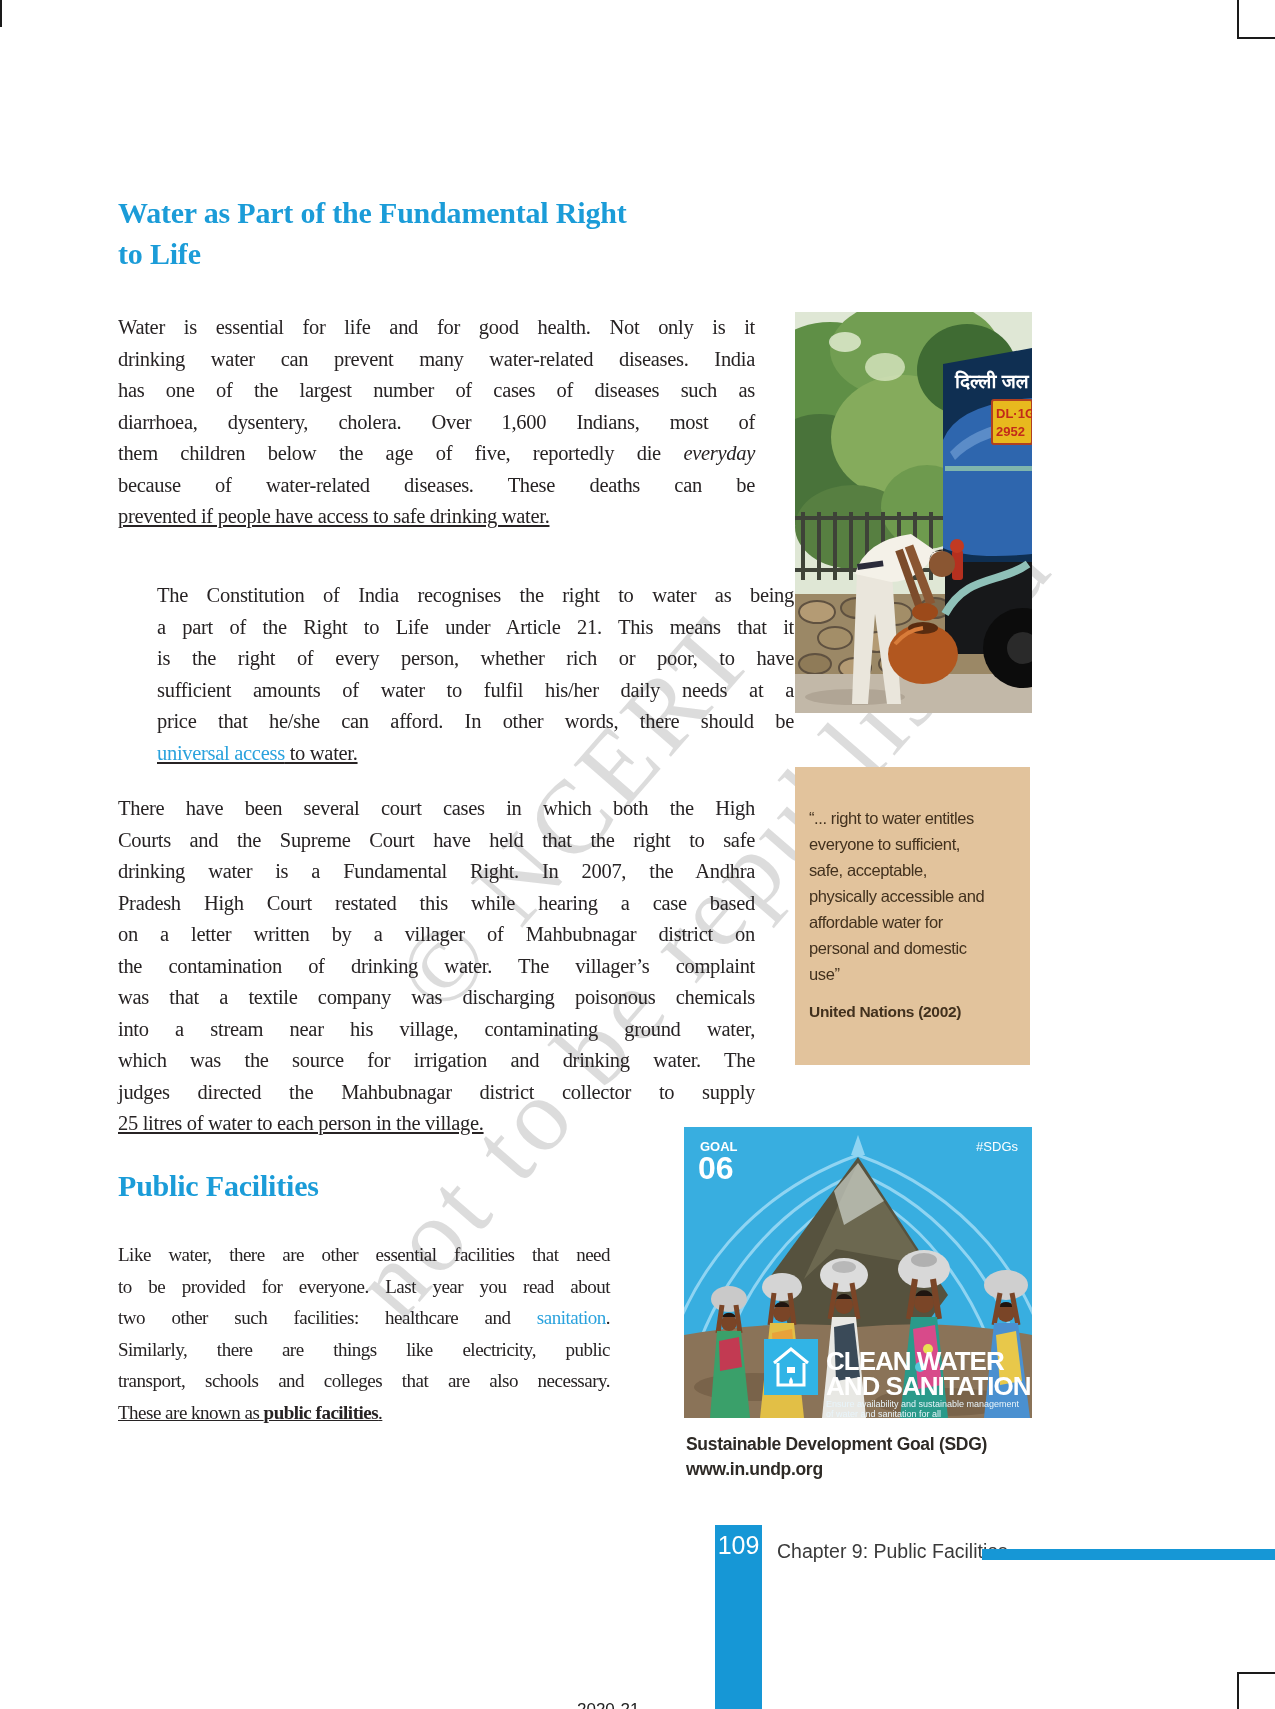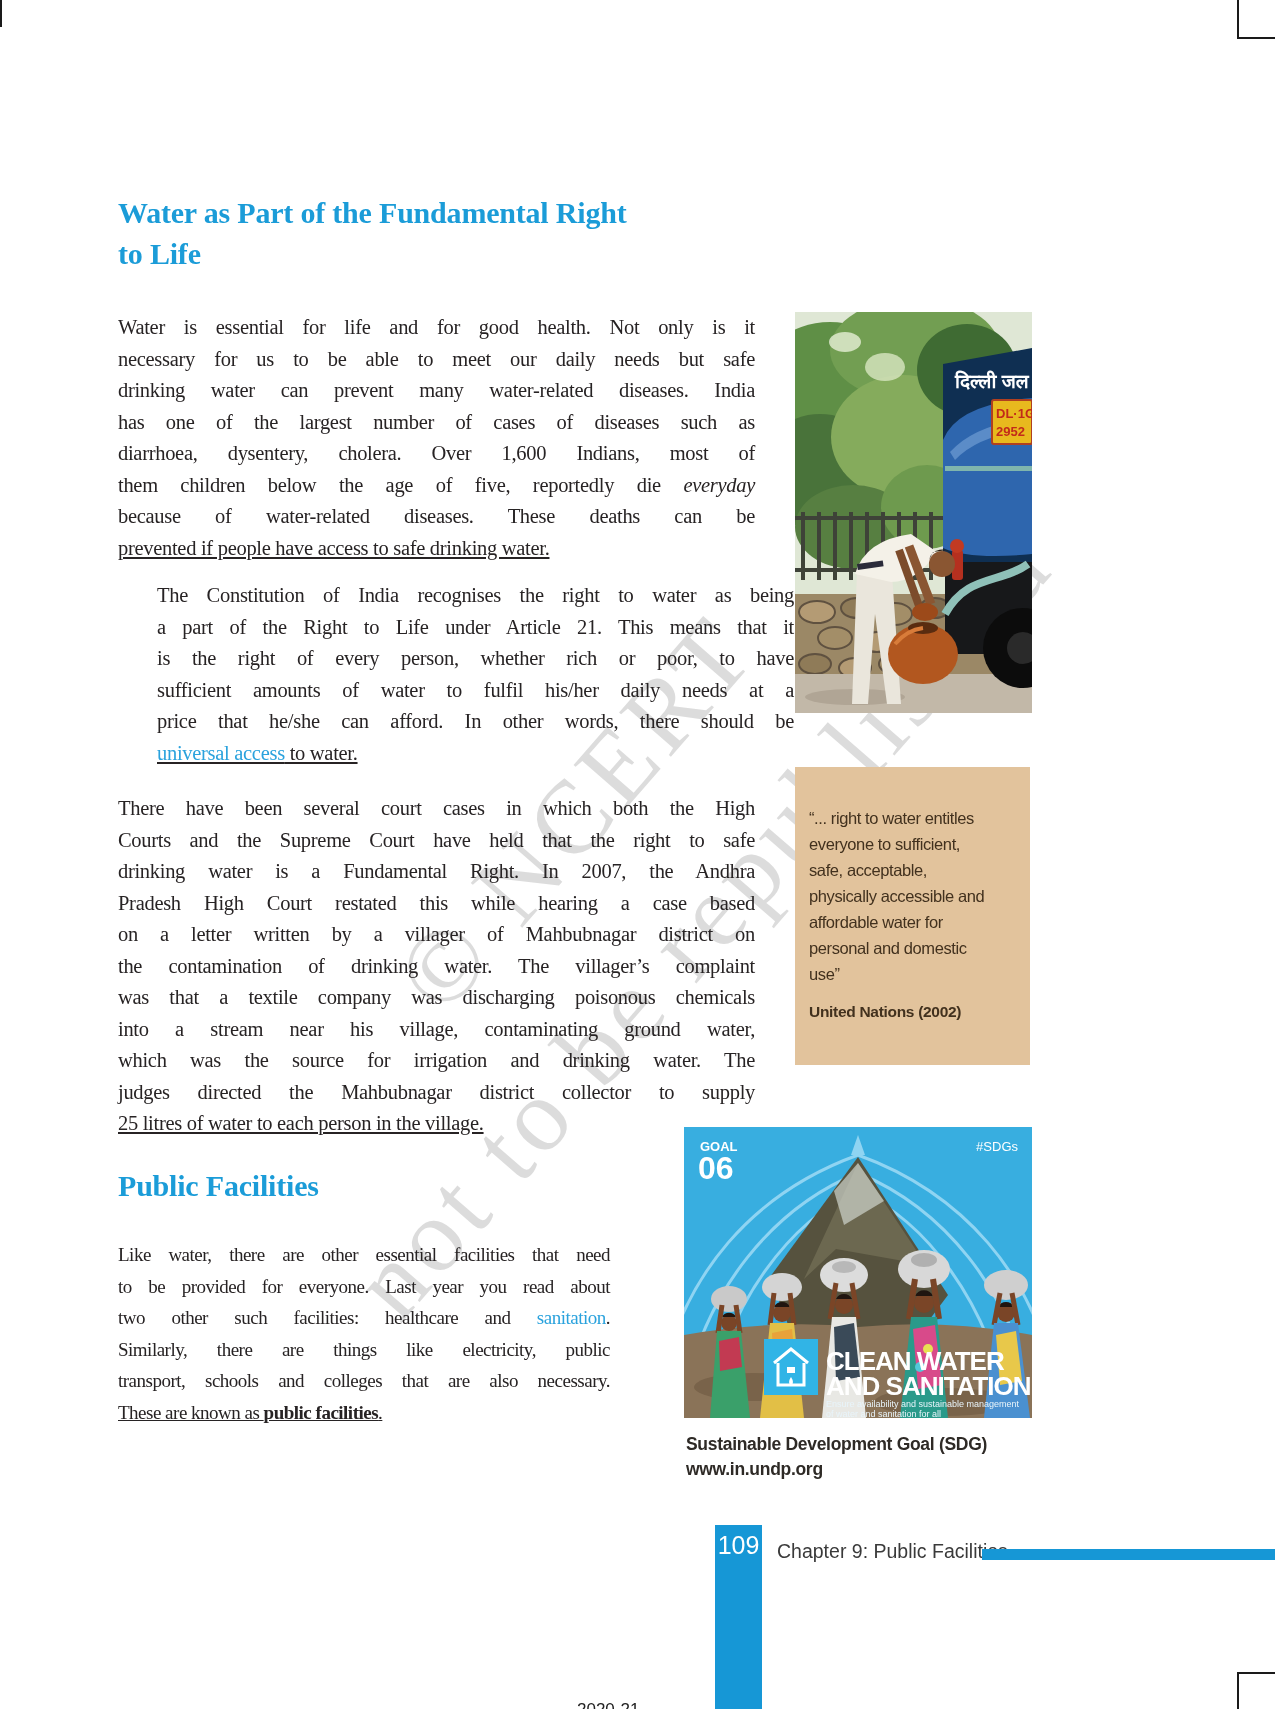--- a/index.html
+++ b/index.html
@@ -80,21 +80,20 @@
 <div class="abs mark m-br-h content"></div>
 
 <div class="abs h1 content">
     <div>Water as Part of the Fundamental Right</div>
     <div>to Life</div>
   </div>
 <div class="abs h2 content">Public Facilities</div>
 
 <div class="abs para p1 content">
     <div class="bline"><span>Water is essential for life and for good health. Not only is it</span></div>
-    <div class="bline"><span>necessary for us to be able to meet our daily needs but safe</span></div>
     <div class="bline"><span>drinking water can prevent many water-related diseases. India</span></div>
     <div class="bline"><span>has one of the largest number of cases of diseases such as</span></div>
     <div class="bline"><span>diarrhoea, dysentery, cholera. Over 1,600 Indians, most of</span></div>
     <div class="bline"><span>them children below the age of five, reportedly die </span><span class="run-i">everyday</span></div>
     <div class="bline"><span>because of water-related diseases. These deaths can be</span></div>
     <div class="bline last"><span>prevented if people have access to safe drinking water.</span></div>
   </div>
 <div class="abs para p2 content">
     <div class="bline"><span>The Constitution of India recognises the right to water as being</span></div>
     <div class="bline"><span>a part of the Right to Life under Article 21. This means that it</span></div>

